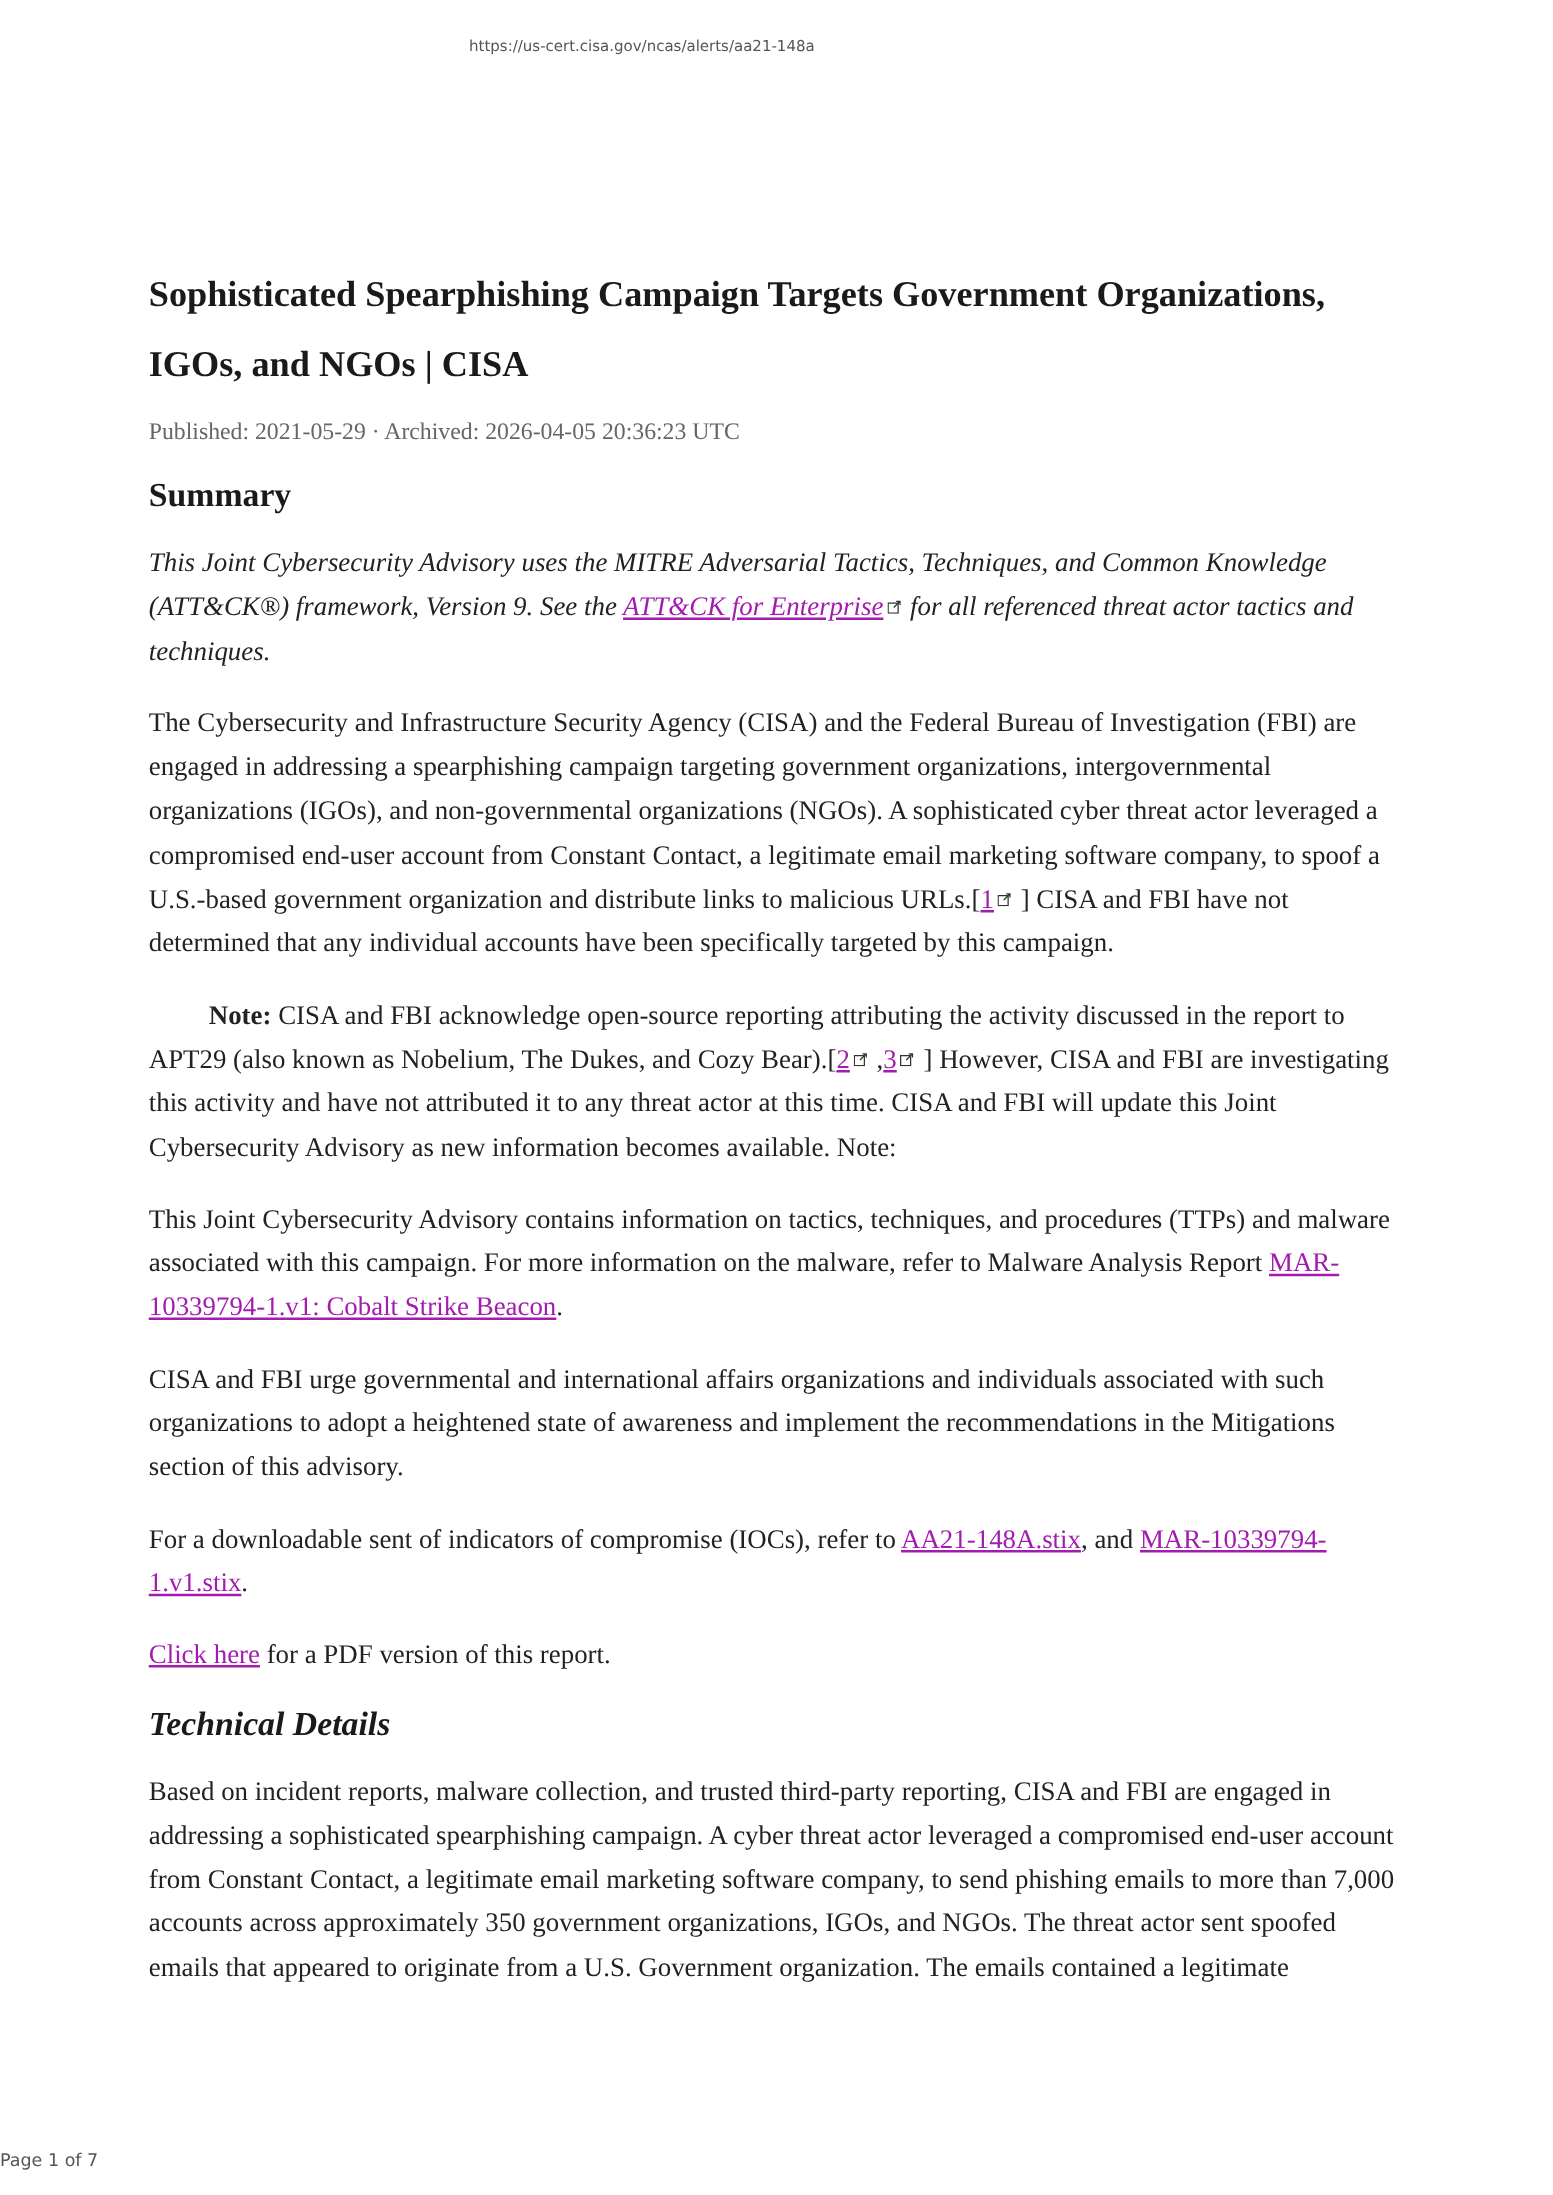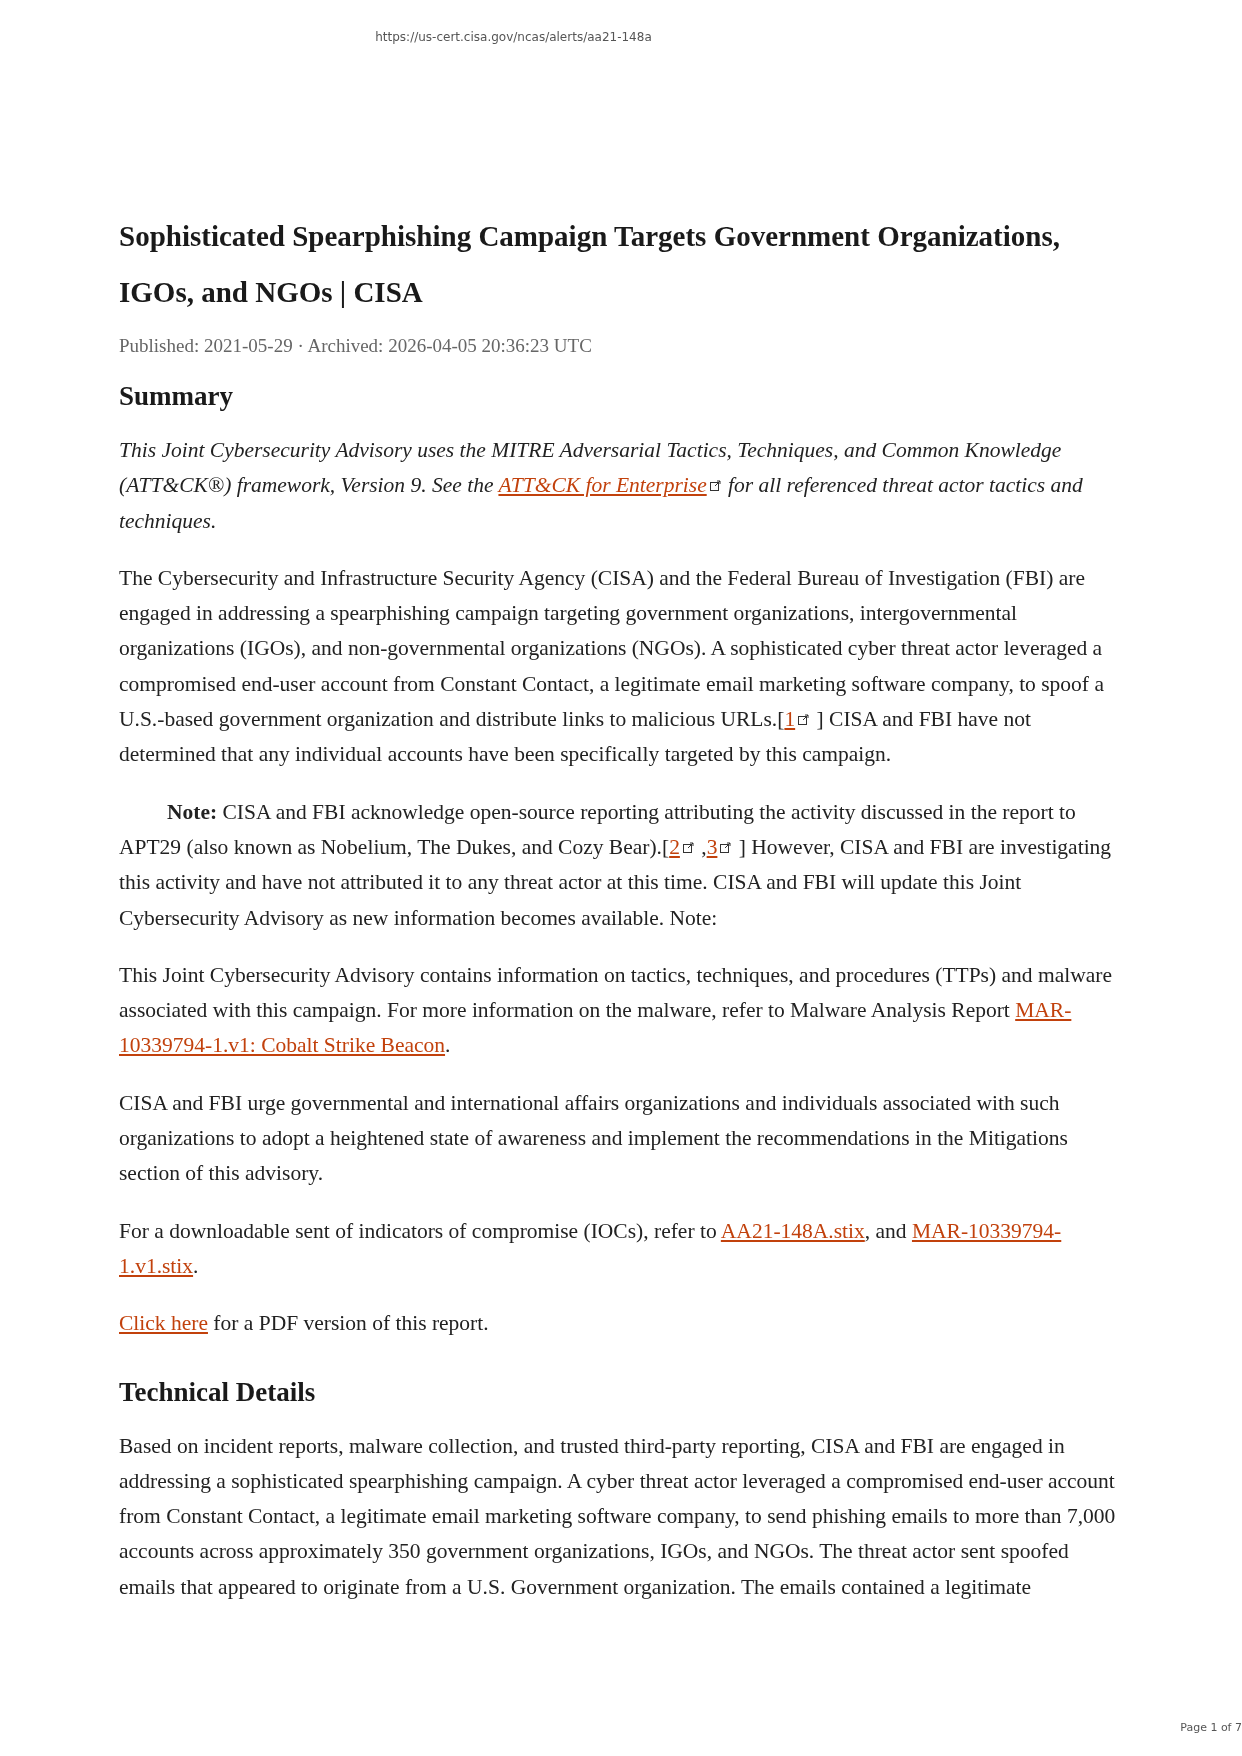--- a/index.html
+++ b/index.html
@@ -23,23 +23,23 @@
       text-align: center;
       font-family: "DejaVu Sans", sans-serif;
       font-size: 12px;
       color: #555555;
     }
     .page-footer {
       position: absolute;
       top: 1721px;
       left: 0;
       width: 1242px;
-      text-align: right;
+      text-align: left;
       font-family: "DejaVu Sans", sans-serif;
-      font-size: 11px;
+      font-size: 14px;
       color: #555555;
     }
     .content {
       position: absolute;
       left: 119px;
       top: 208px;
       width: 1010px;
     }
     h1.title {
       margin: 0;
@@ -57,31 +57,31 @@
     }
     h2.section {
       margin: 0;
       font-family: "Liberation Serif", serif;
       font-weight: bold;
       font-size: 27px;
       color: #1a1a1a;
       line-height: 30px;
     }
     h2.summary { margin-top: 22px; }
-    h2.tech { margin-top: 35px; }
+    h2.tech { margin-top: 22px; font-style: italic; }
     p {
       margin: 0;
       font-size: 21.5px;
       line-height: 35.3px;
       color: #222222;
     }
     p.italic { font-style: italic; margin-top: 22px; }
     p.gap { margin-top: 22px; }
     a {
-      color: #c2410c;
+      color: #a21caf;
       text-decoration: underline;
     }
     .ext-icon {
       display: inline-block;
       width: 11px;
       height: 11px;
       margin-left: 3px;
       margin-right: 2px;
       vertical-align: 1px;
     }

